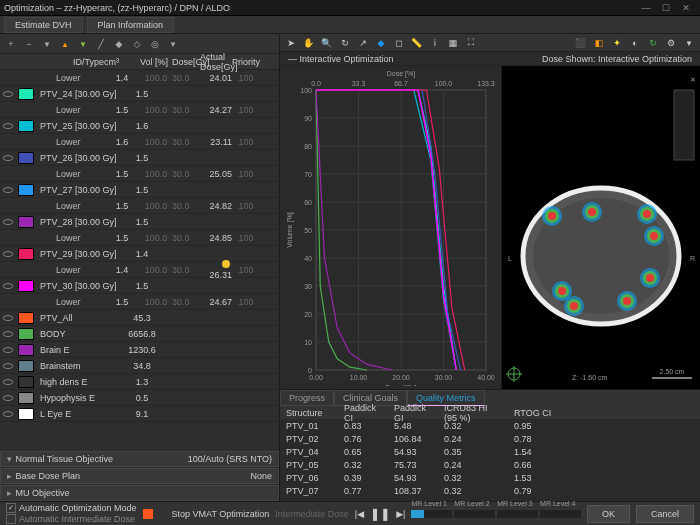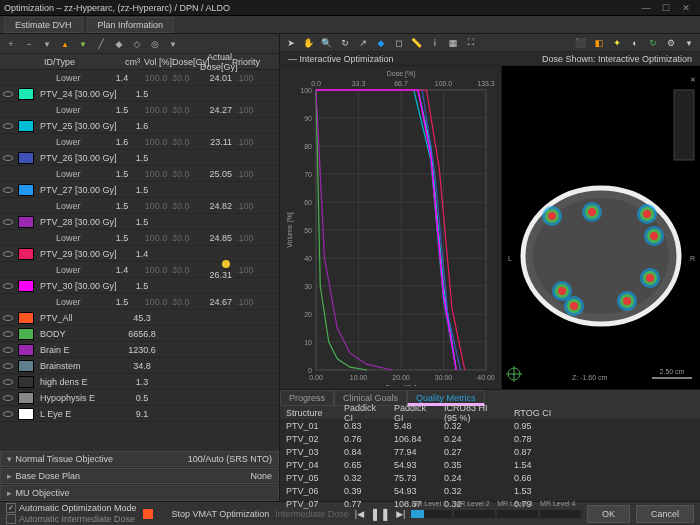--- a/index.html
+++ b/index.html
@@ -7,21 +7,21 @@
 .titlebar{height:16px;background:#1a1a1a;display:flex;align-items:center;padding:0 4px;font-size:8px;border-bottom:1px solid #000}
 .titlebar .spacer{flex:1}
 .titlebar .btn{width:20px;text-align:center;color:#888}
 .tb{height:18px;background:#333;display:flex;align-items:center;padding:0 4px;border-bottom:1px solid #1a1a1a;gap:4px}
 .tb .tab{background:#3a3a3a;padding:2px 10px;border:1px solid #444}
 .main{display:flex;height:calc(525px - 34px - 24px)}
 .left{width:280px;display:flex;flex-direction:column;background:#2e2e2e;border-right:1px solid #1a1a1a}
 .left-tb{height:20px;background:#333;display:flex;align-items:center;gap:4px;padding:0 4px;border-bottom:1px solid #222}
 .ico{width:14px;height:14px;display:inline-flex;align-items:center;justify-content:center;color:#aaa}
 .obj-head{display:flex;height:16px;align-items:center;background:#333;border-bottom:1px solid #222;font-size:8px;color:#999}
-.obj-head>div{text-align:right}
+.obj-head>div{text-align:left}
 .obj-list{flex:1;overflow-y:scroll}
 .obj-list::-webkit-scrollbar{width:10px;background:#222}
 .obj-list::-webkit-scrollbar-thumb{background:#555}
 .row{display:flex;height:16px;align-items:center;border-bottom:1px solid #262626}
 .sw{width:16px;height:12px;margin:0 2px;border:1px solid #000}
 .eye{width:16px;display:flex;align-items:center;justify-content:center}
 .eyeico{width:10px;height:6px;border:1px solid #888;border-radius:60%}
 .nm{width:88px;padding-left:28px}
 .nm.sub{padding-left:40px;color:#bbb}
 .c1{width:36px;text-align:center}
@@ -36,21 +36,21 @@
 .right{flex:1;display:flex;flex-direction:column}
 .right-tb{height:18px;background:#333;display:flex;align-items:center;padding:0 4px;gap:4px;border-bottom:1px solid #222}
 .rtb{width:14px;height:14px;display:inline-flex;align-items:center;justify-content:center}
 .subhead{height:14px;background:#2a2a2a;display:flex;align-items:center;padding:0 8px;color:#888;font-size:8px;justify-content:space-between;border-bottom:1px solid #222}
 .panels{flex:1;display:flex}
 .dvh{width:222px;background:#2a2a2a;position:relative;border-right:1px solid #1a1a1a}
 .axial{flex:1;background:#000;position:relative}
 .metrics{height:112px;border-top:1px solid #1a1a1a;display:flex;flex-direction:column}
 .mtabs{height:16px;display:flex;background:#333}
 .mtab{padding:2px 8px;border:1px solid #444;color:#999}
-.mtab.active{color:#2a9fd6;border-bottom:3px solid #f0abfc}
+.mtab.active{color:#2a9fd6;border-bottom:1px solid #f0abfc}
 .mhead,.mrow{display:flex;font-size:8px;height:13px;align-items:center}
 .mhead{background:#333;color:#999}
 .mhead>div,.mrow>div{padding:0 6px}
 .footer{height:24px;background:#333;display:flex;align-items:center;padding:0 6px;gap:6px;border-top:1px solid #1a1a1a}
 .chk{width:10px;height:10px;border:1px solid #666;display:inline-flex;align-items:center;justify-content:center;font-size:7px}
 .lvl{flex:1;height:8px;background:#222;position:relative}
 .lvl span{position:absolute;top:-10px;left:0;font-size:7px;color:#999}
 .lvl .bar{position:absolute;left:0;top:0;height:100%;background:#2a9fd6}
 .fbtn{background:#444;border:1px solid #555;padding:3px 14px}
 .stop{width:10px;height:10px;background:#ff5722;display:inline-block}
@@ -81,21 +81,21 @@
   <span class="ico" style="color:#ff9800">▴</span>
   <span class="ico" style="color:#8bc34a">▾</span>
   <span class="ico">╱</span>
   <span class="ico">◆</span>
   <span class="ico">◇</span>
   <span class="ico">◎</span>
   <span class="ico">▾</span>
  </div>
  <div class="obj-head">
   <div style="width:16px"></div>
-  <div style="width:88px;text-align:left;padding-left:28px">ID/Type</div>
+  <div style="width:88px;text-align:right;padding-left:28px">ID/Type</div>
   <div style="width:36px">cm³</div>
   <div style="width:32px">Vol [%]</div>
   <div style="width:28px">Dose[Gy]</div>
   <div style="width:32px">Actual Dose[Gy]</div>
   <div style="width:28px">Priority</div>
  </div>
  <div class="obj-list" id="objlist">
         <div class="row">
           <span class="eye"></span>
           <span class="nm sub">Lower</span>
@@ -442,27 +442,20 @@
             <div style="width:50px">0.95</div>
           </div>
           <div class="mrow">
             <div style="width:58px">PTV_02</div>
             <div style="width:50px">0.76</div>
             <div style="width:50px">106.84</div>
             <div style="width:70px">0.24</div>
             <div style="width:50px">0.78</div>
           </div>
           <div class="mrow">
-            <div style="width:58px">PTV_03</div>
-            <div style="width:50px">0.84</div>
-            <div style="width:50px">77.94</div>
-            <div style="width:70px">0.27</div>
-            <div style="width:50px">0.87</div>
-          </div>
-          <div class="mrow">
             <div style="width:58px">PTV_04</div>
             <div style="width:50px">0.65</div>
             <div style="width:50px">54.93</div>
             <div style="width:70px">0.35</div>
             <div style="width:50px">1.54</div>
           </div>
           <div class="mrow">
             <div style="width:58px">PTV_05</div>
             <div style="width:50px">0.32</div>
             <div style="width:50px">75.73</div>

